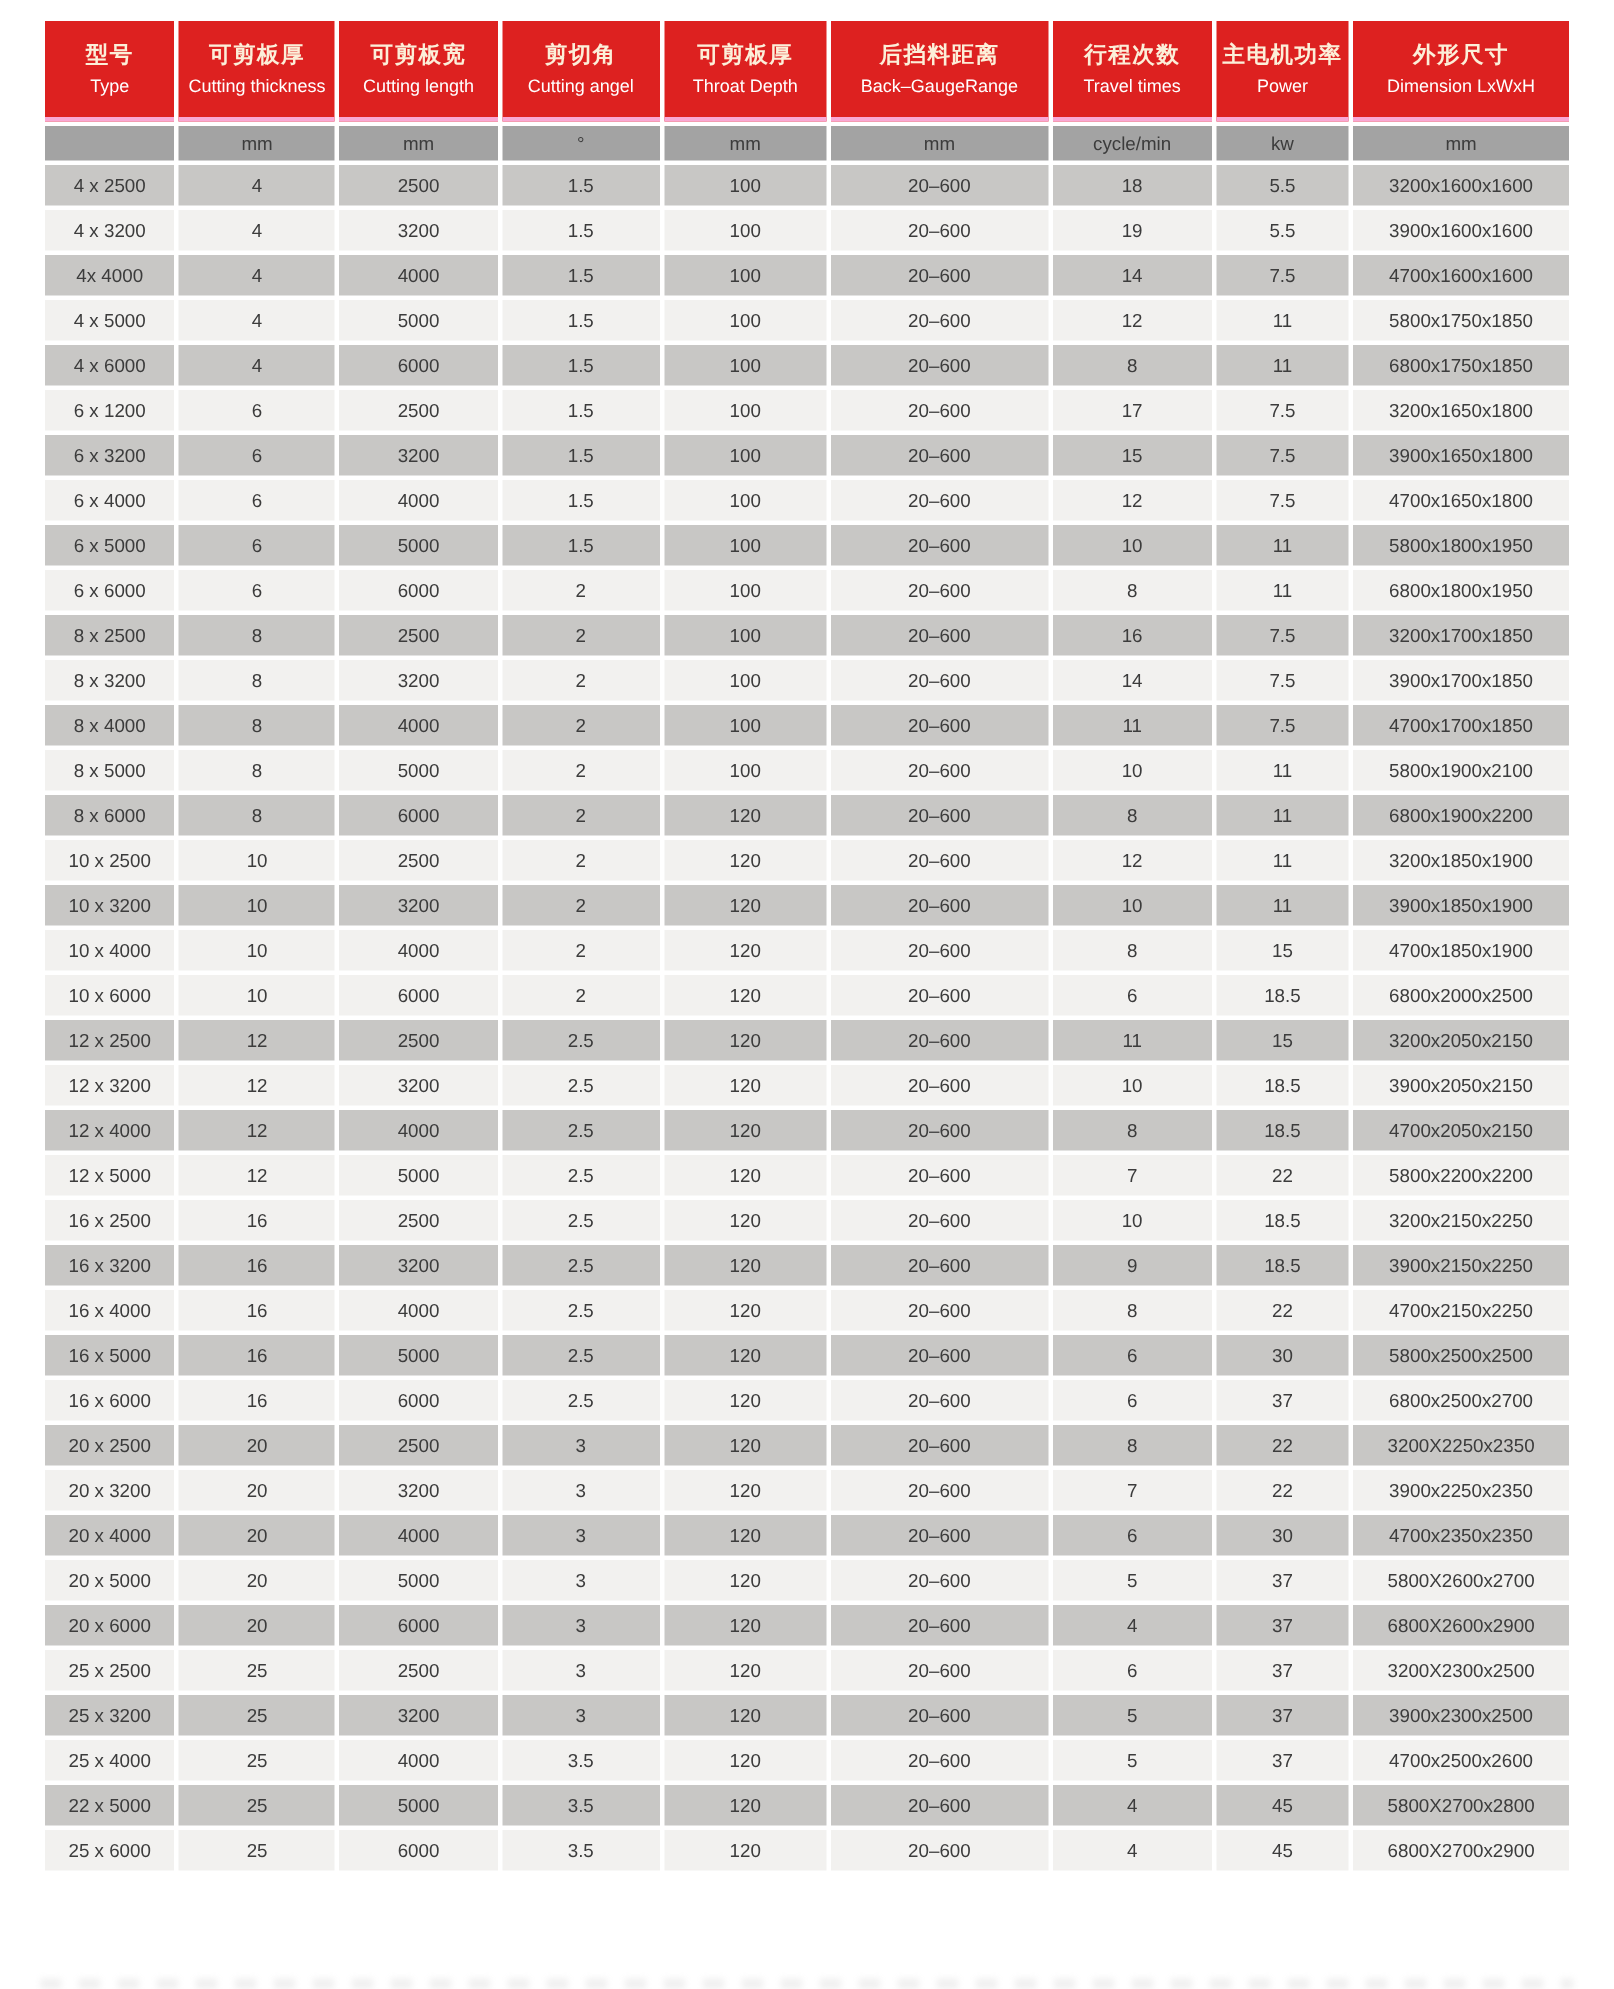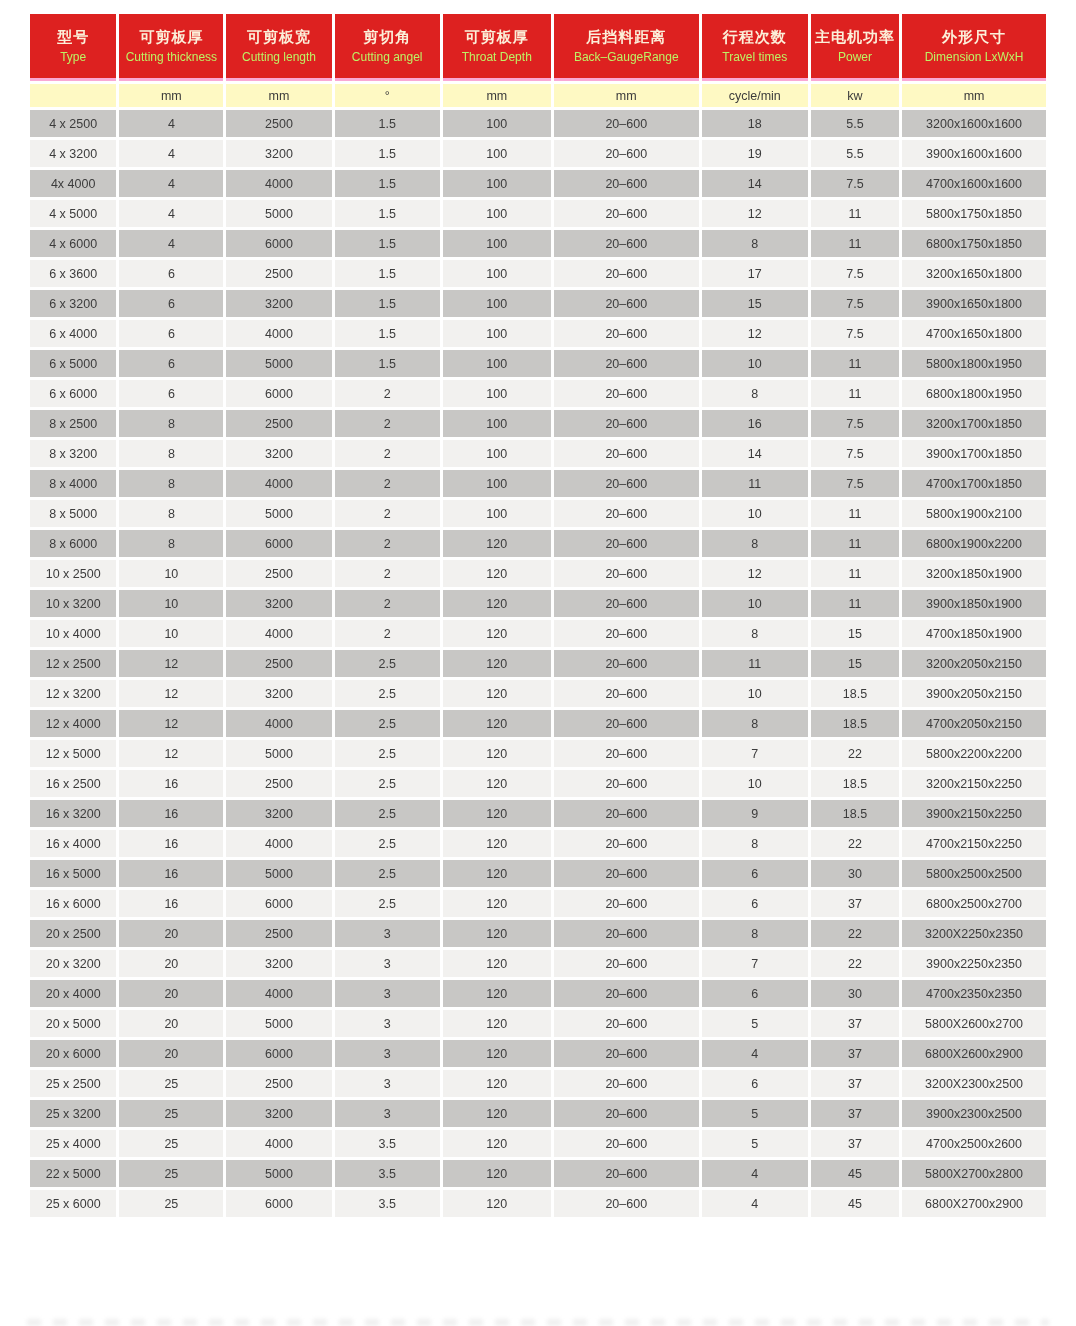--- a/index.html
+++ b/index.html
@@ -49,27 +49,27 @@
   th.colhead .zh {
     display: block;
     color: #fcefd9;
     font-size: 15px;
     font-weight: bold;
     letter-spacing: 1px;
     line-height: 20px;
   }
   th.colhead .en {
     display: block;
-    color: #bef264;
+    color: #ffffff;
     font-size: 12px;
     line-height: 16px;
     margin-top: 2px;
   }
   td.unit {
-    background: #fef9c3;
+    background: #a3a3a3;
     color: #3c3c3c;
     height: 23px;
     text-align: center;
     font-size: 12.5px;
     vertical-align: middle;
     padding: 0 1px;
   }
   td.cell {
     height: 27px;
     text-align: center;
@@ -216,21 +216,21 @@
           <td class="cell">4</td>
           <td class="cell">6000</td>
           <td class="cell">1.5</td>
           <td class="cell">100</td>
           <td class="cell">20–600</td>
           <td class="cell">8</td>
           <td class="cell">11</td>
           <td class="cell">6800x1750x1850</td>
         </tr>
         <tr class="even">
-          <td class="cell">6 x 3600</td>
+          <td class="cell">6 x 1200</td>
           <td class="cell">6</td>
           <td class="cell">2500</td>
           <td class="cell">1.5</td>
           <td class="cell">100</td>
           <td class="cell">20–600</td>
           <td class="cell">17</td>
           <td class="cell">7.5</td>
           <td class="cell">3200x1650x1800</td>
         </tr>
         <tr class="odd">
@@ -357,20 +357,31 @@
         <tr class="even">
           <td class="cell">10 x 4000</td>
           <td class="cell">10</td>
           <td class="cell">4000</td>
           <td class="cell">2</td>
           <td class="cell">120</td>
           <td class="cell">20–600</td>
           <td class="cell">8</td>
           <td class="cell">15</td>
           <td class="cell">4700x1850x1900</td>
+        </tr>
+        <tr class="even">
+          <td class="cell">10 x 6000</td>
+          <td class="cell">10</td>
+          <td class="cell">6000</td>
+          <td class="cell">2</td>
+          <td class="cell">120</td>
+          <td class="cell">20–600</td>
+          <td class="cell">6</td>
+          <td class="cell">18.5</td>
+          <td class="cell">6800x2000x2500</td>
         </tr>
         <tr class="odd">
           <td class="cell">12 x 2500</td>
           <td class="cell">12</td>
           <td class="cell">2500</td>
           <td class="cell">2.5</td>
           <td class="cell">120</td>
           <td class="cell">20–600</td>
           <td class="cell">11</td>
           <td class="cell">15</td>

